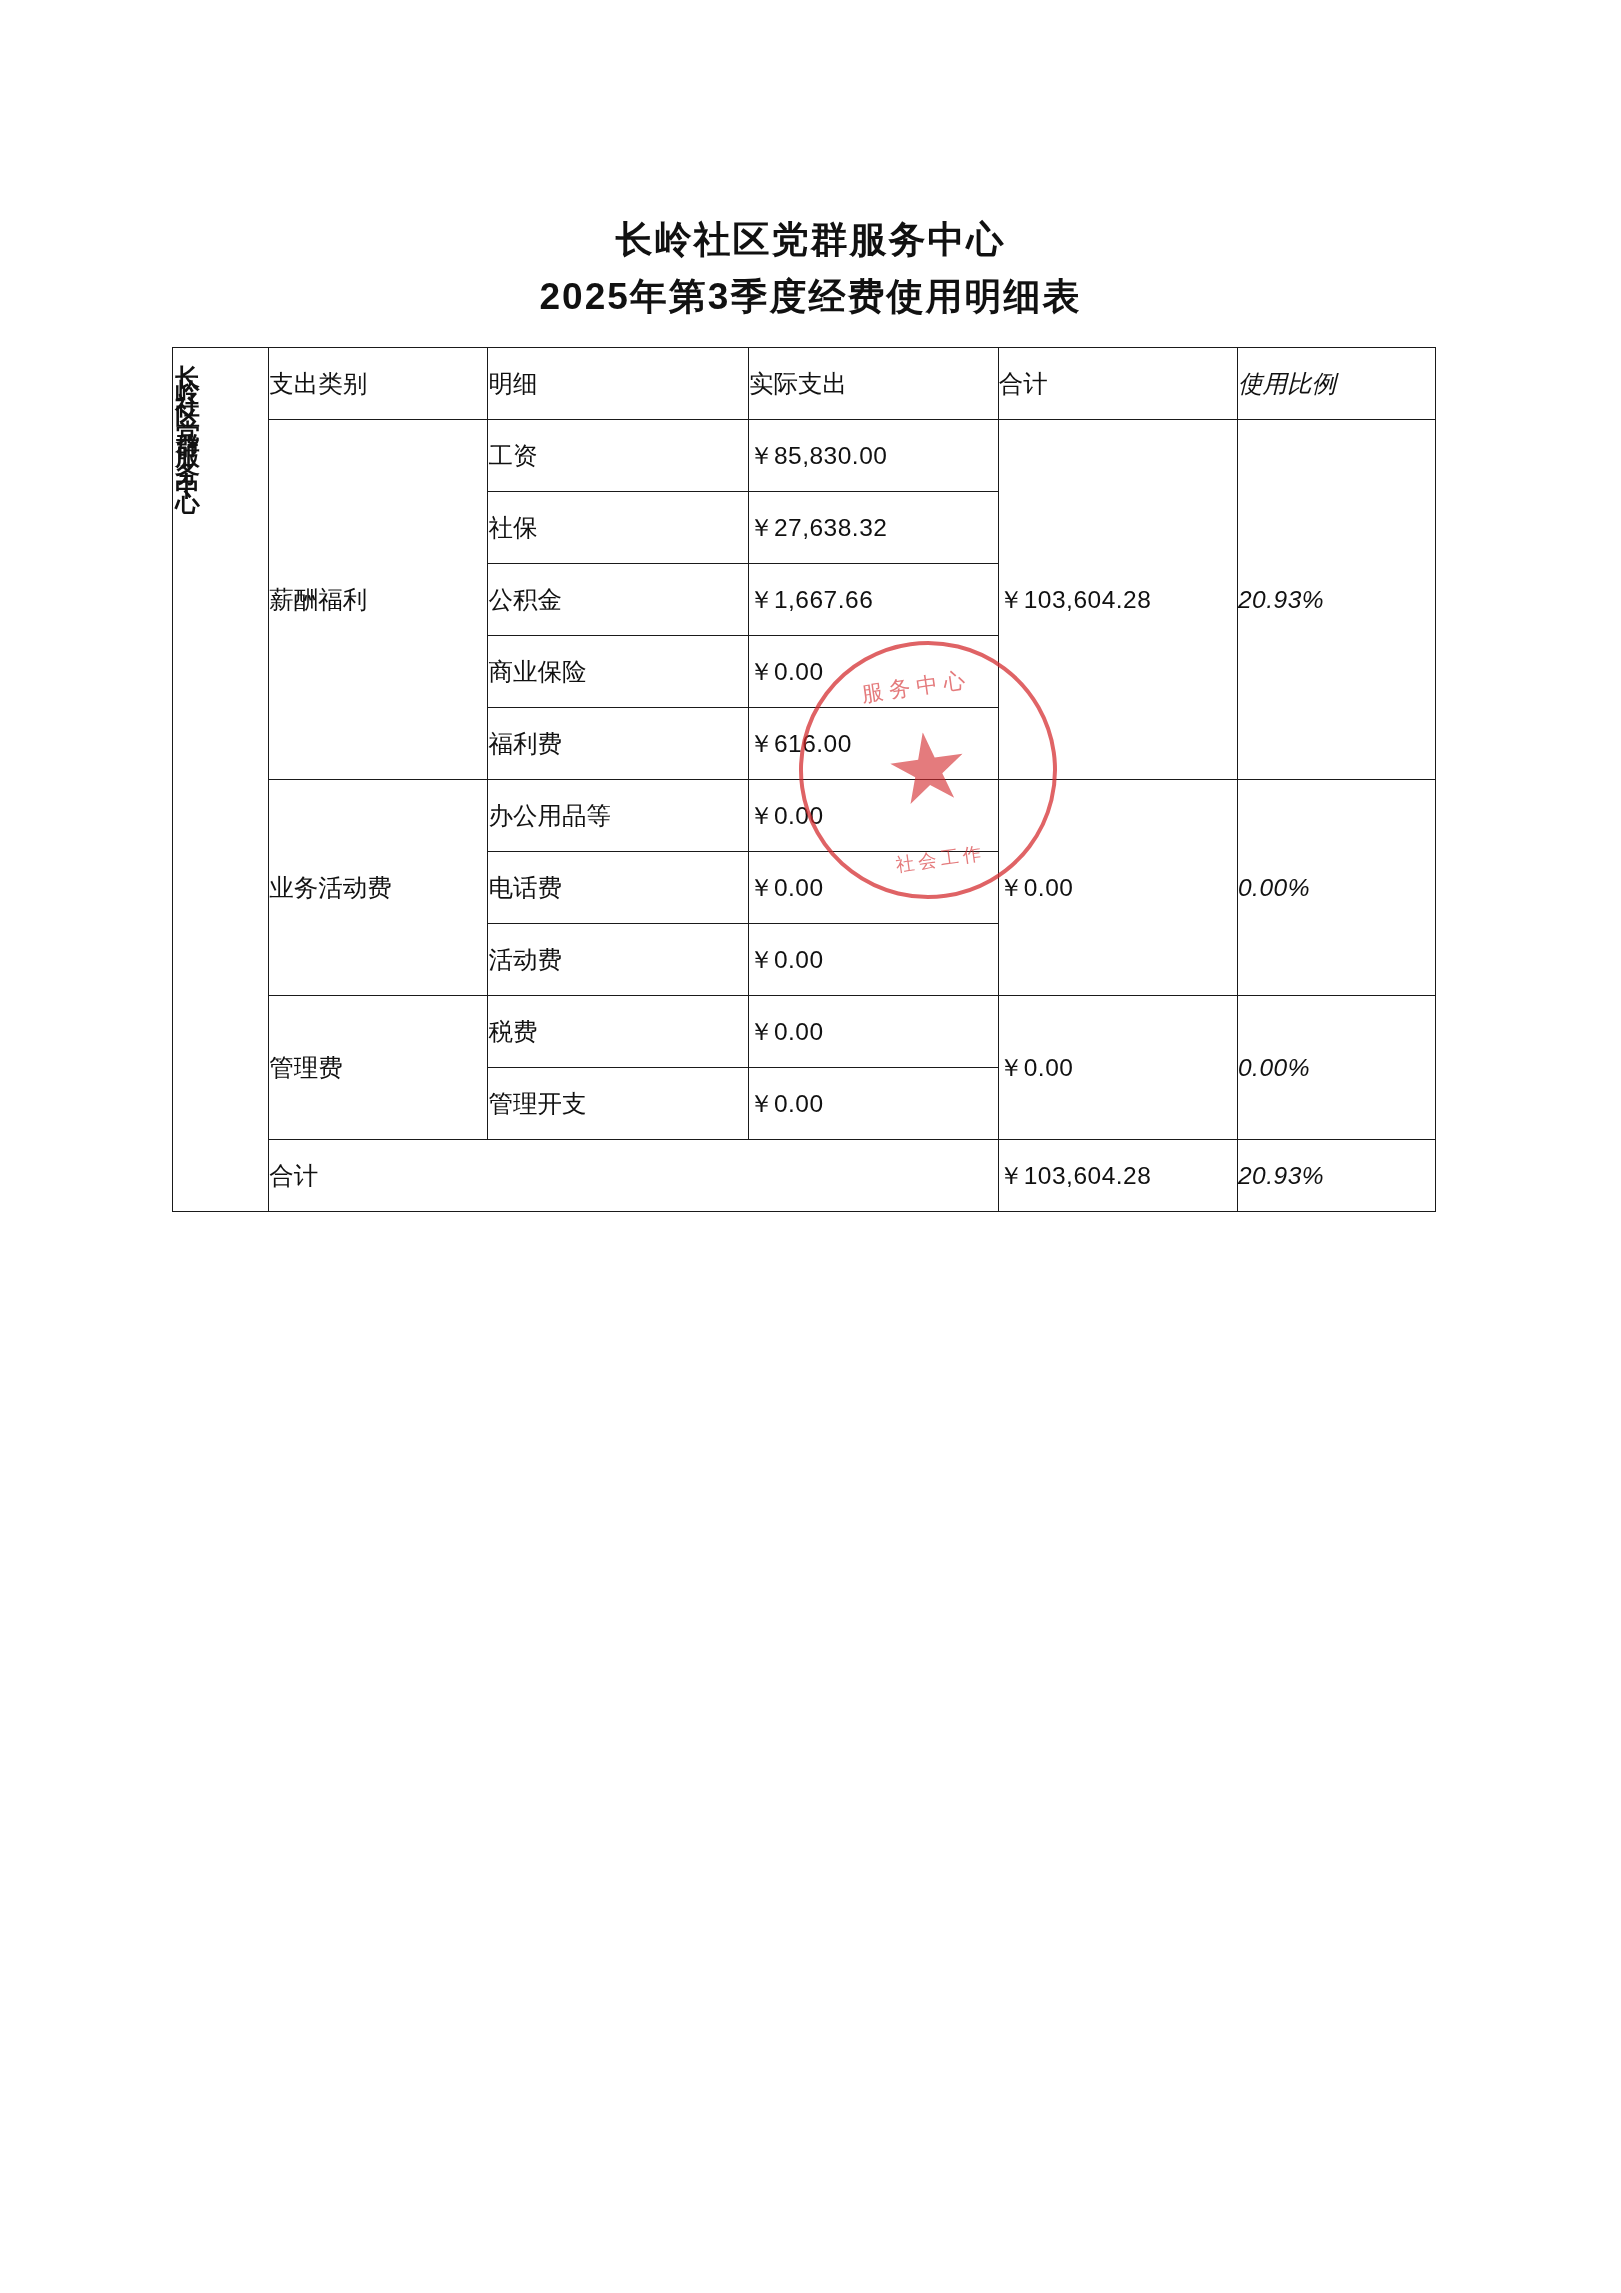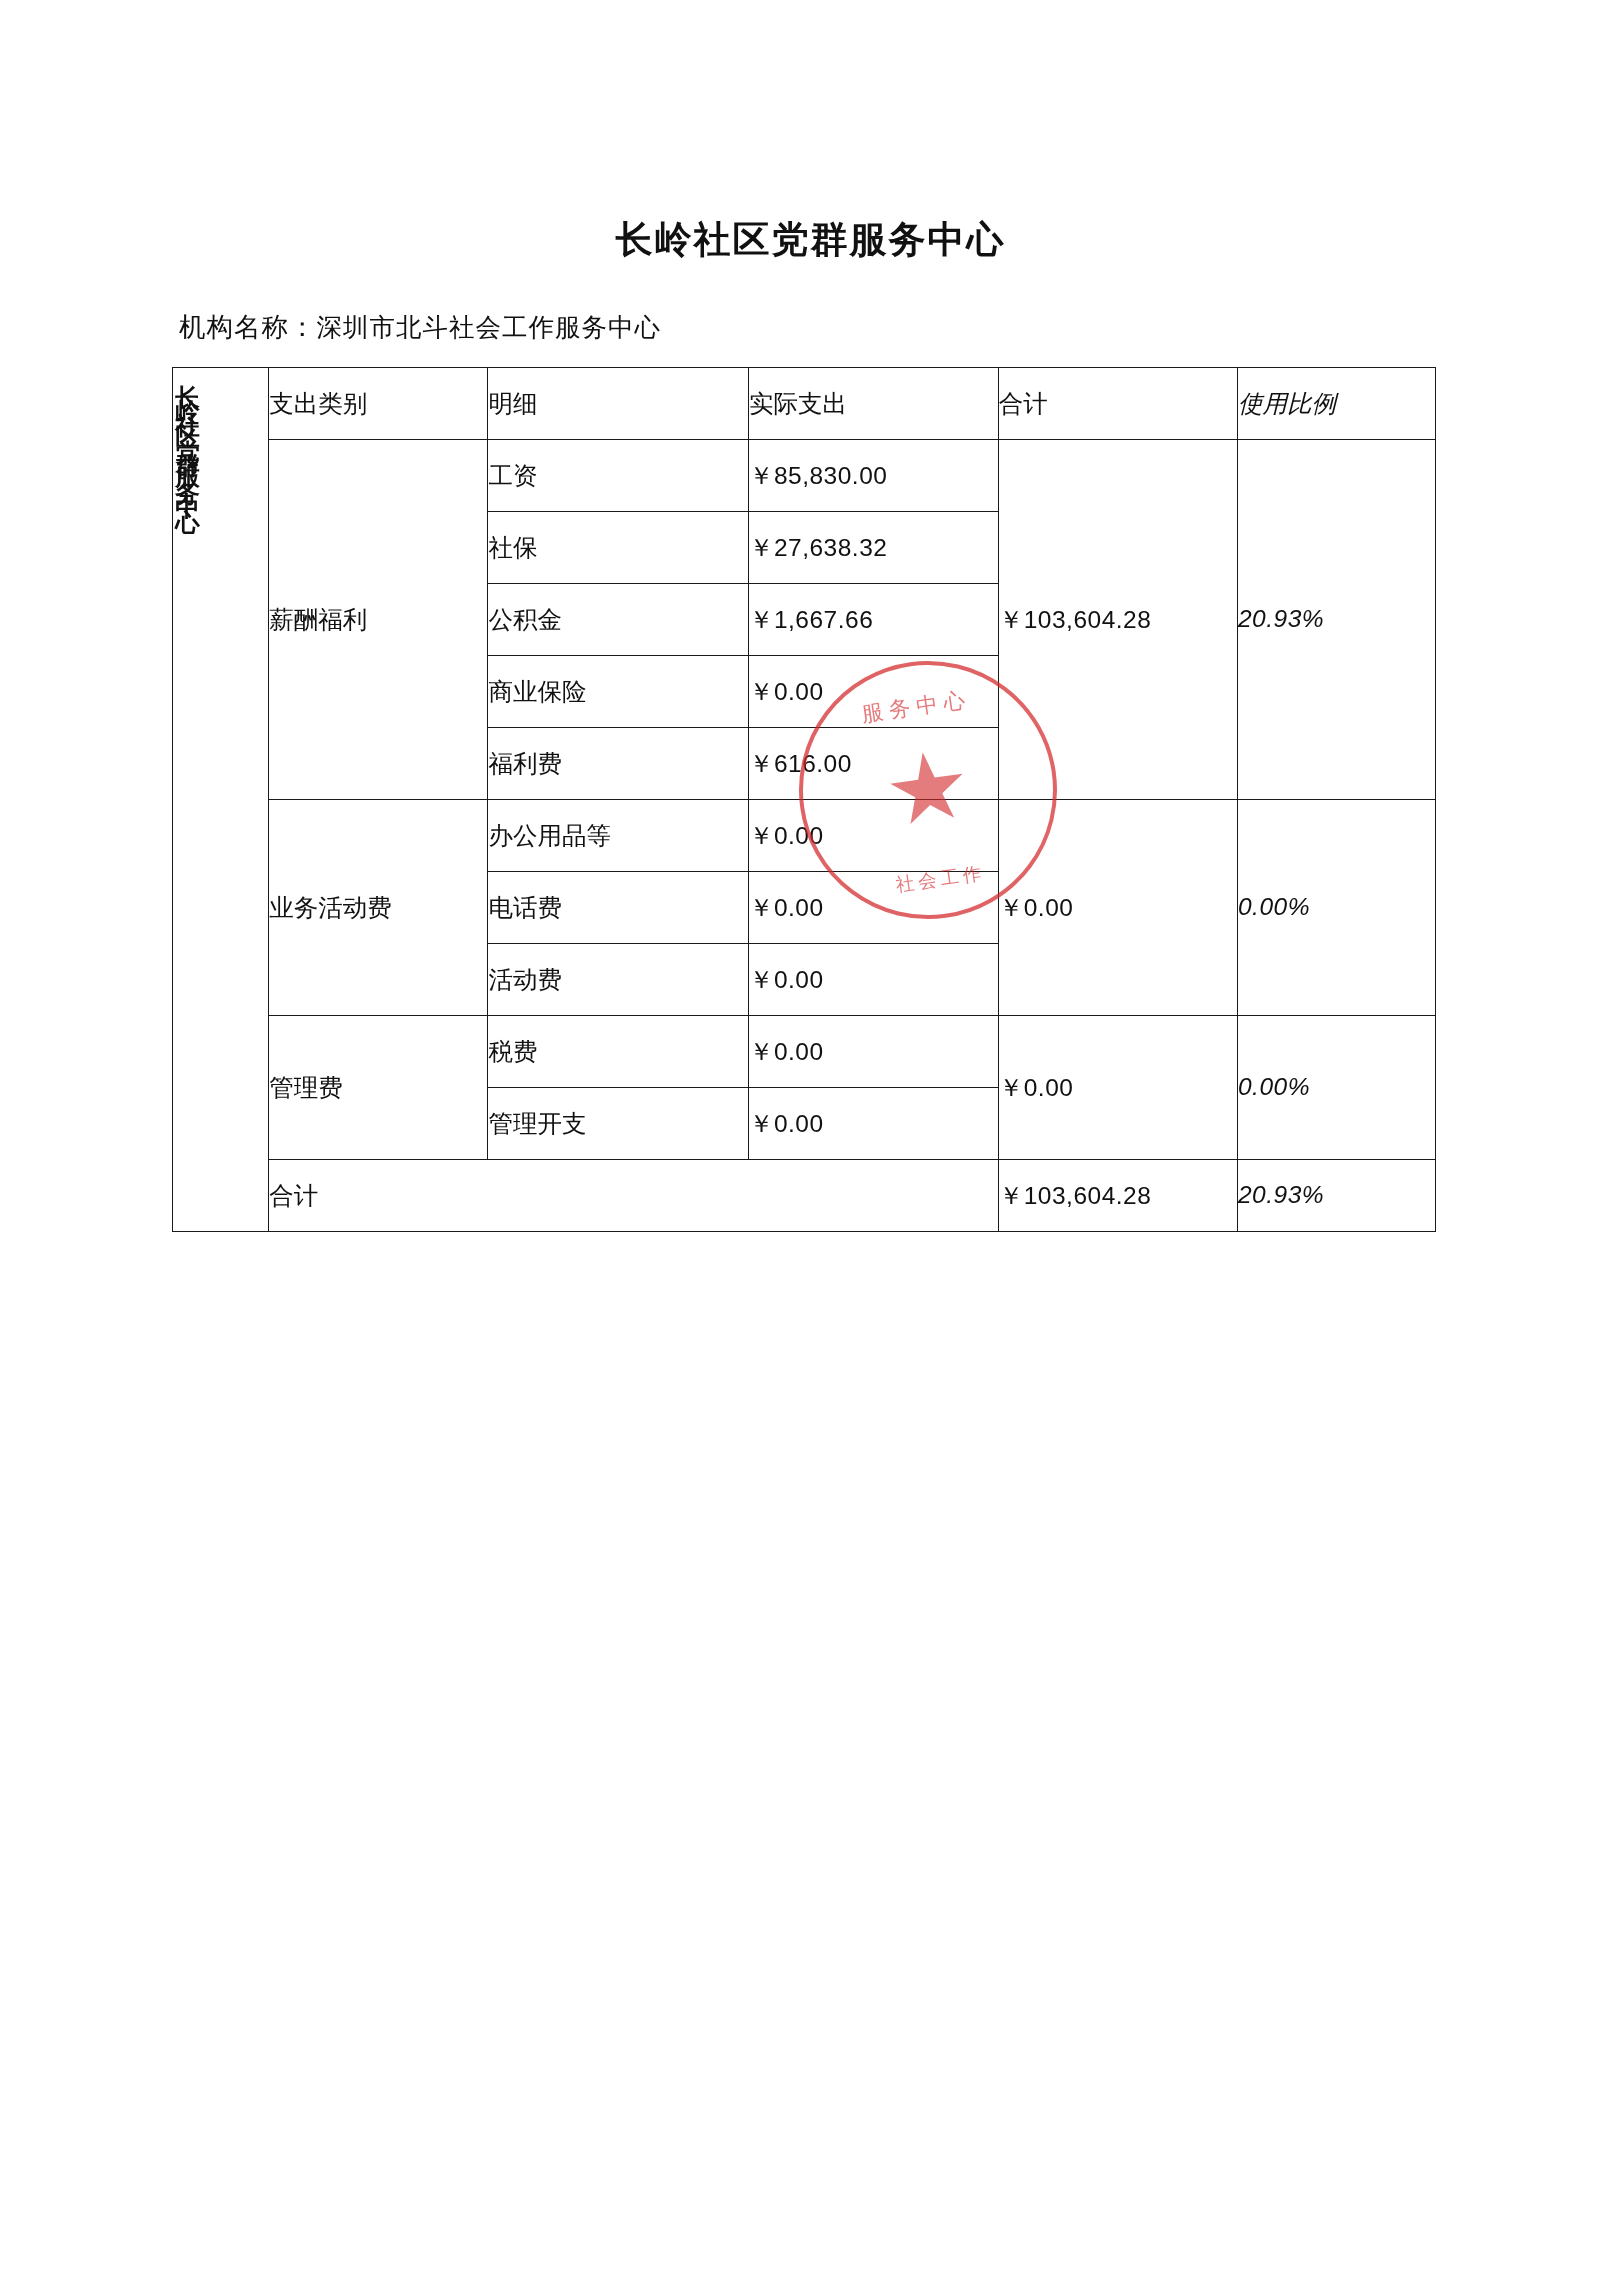--- a/index.html
+++ b/index.html
@@ -161,25 +161,23 @@
   .seal .arc-top { top: 25.5px; }
   .seal .arc-bottom { bottom: 21.6px; font-size: 18.6px; letter-spacing: 3.9px; }
 </style>
 </head>
 <body>
 
 <div class="page">
 
   <div class="title-block">
     <div class="title-line">长岭社区党群服务中心</div>
+    <div class="title-line">2025年第3季度经费使用明细表</div>
   </div>
 
-  <div class="org-line">
-    <span class="org-label">机构名称：</span><span class="org-value">深圳市北斗社会工作服务中心</span>
-  </div>
 
   <div class="table-wrap">
 
     <div class="seal">
       <div class="arc-top">服务中心</div>
       <div class="star"></div>
       <div class="arc-bottom">社会工作</div>
     </div>
 
     <table class="sheet">

